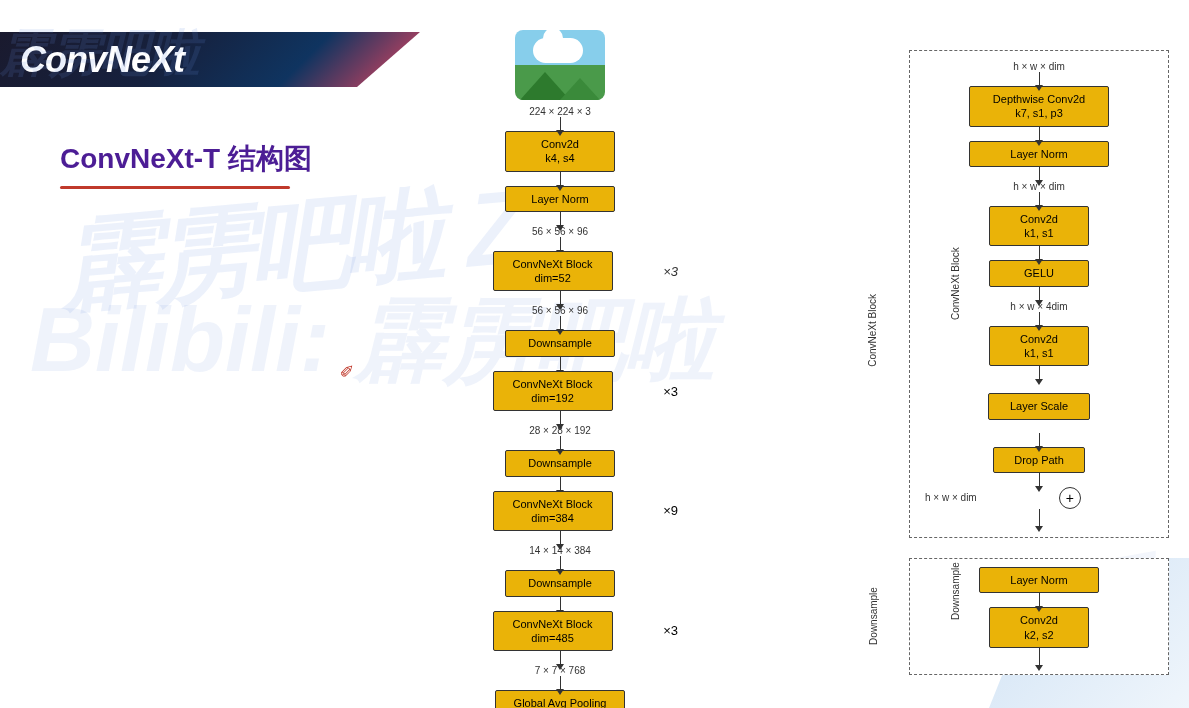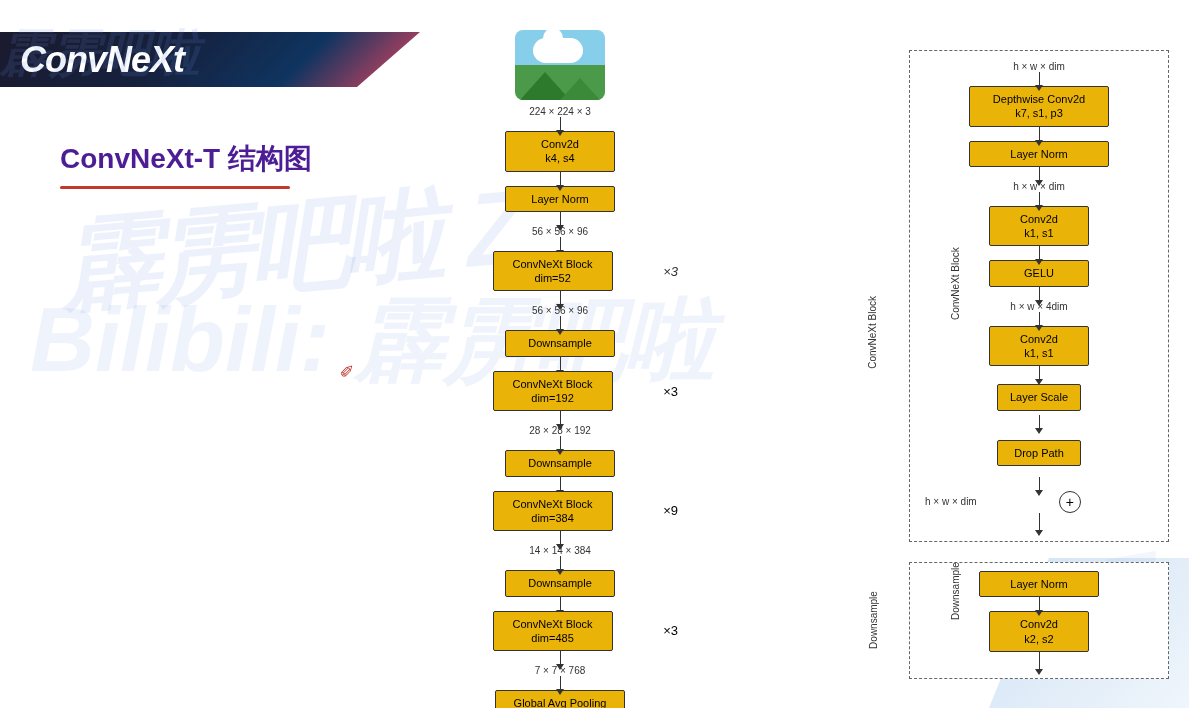--- a/index.html
+++ b/index.html
@@ -421,26 +421,26 @@
     <div class="arrow-down"></div>
     <div class="label-text">h × w × 4dim</div>
     <div class="arrow-down"></div>
 
     <div class="box" style="width:100px; margin:0 auto;">
       <div>Conv2d</div>
       <div>k1, s1</div>
     </div>
     <div class="arrow-down"></div>
 
-    <div class="box" style="width:84px; margin:4px auto;">
+    <div class="box" style="width:102px; margin:13px auto;">
       <div>Layer Scale</div>
     </div>
     <div class="arrow-down"></div>
 
-    <div class="box" style="width:84px; margin:11px auto;">
+    <div class="box" style="width:92px; margin:0 auto;">
       <div>Drop Path</div>
     </div>
     <div class="arrow-down"></div>
 
     <div style="display:flex; align-items:center; justify-content:center; gap:10px;">
       <div class="label-text">h × w × dim</div>
       <div class="plus-circle">
         <span>+</span>
       </div>
     </div>

